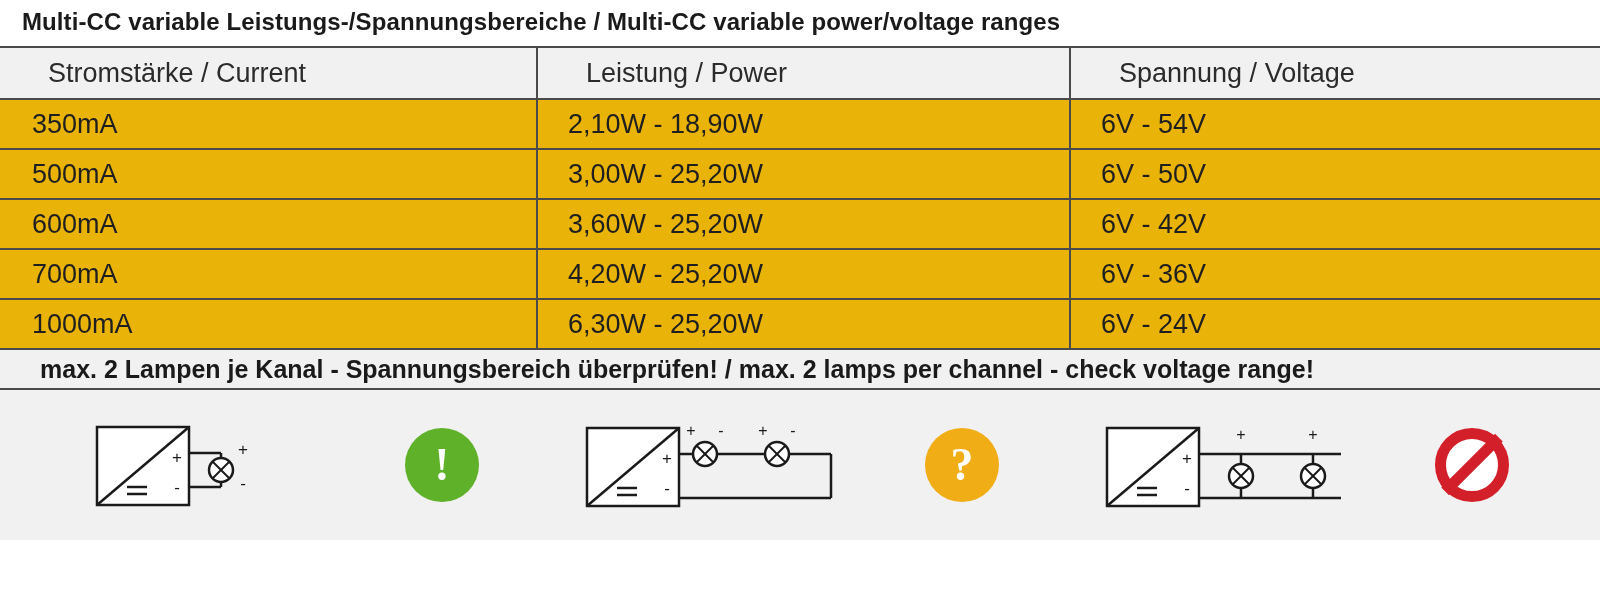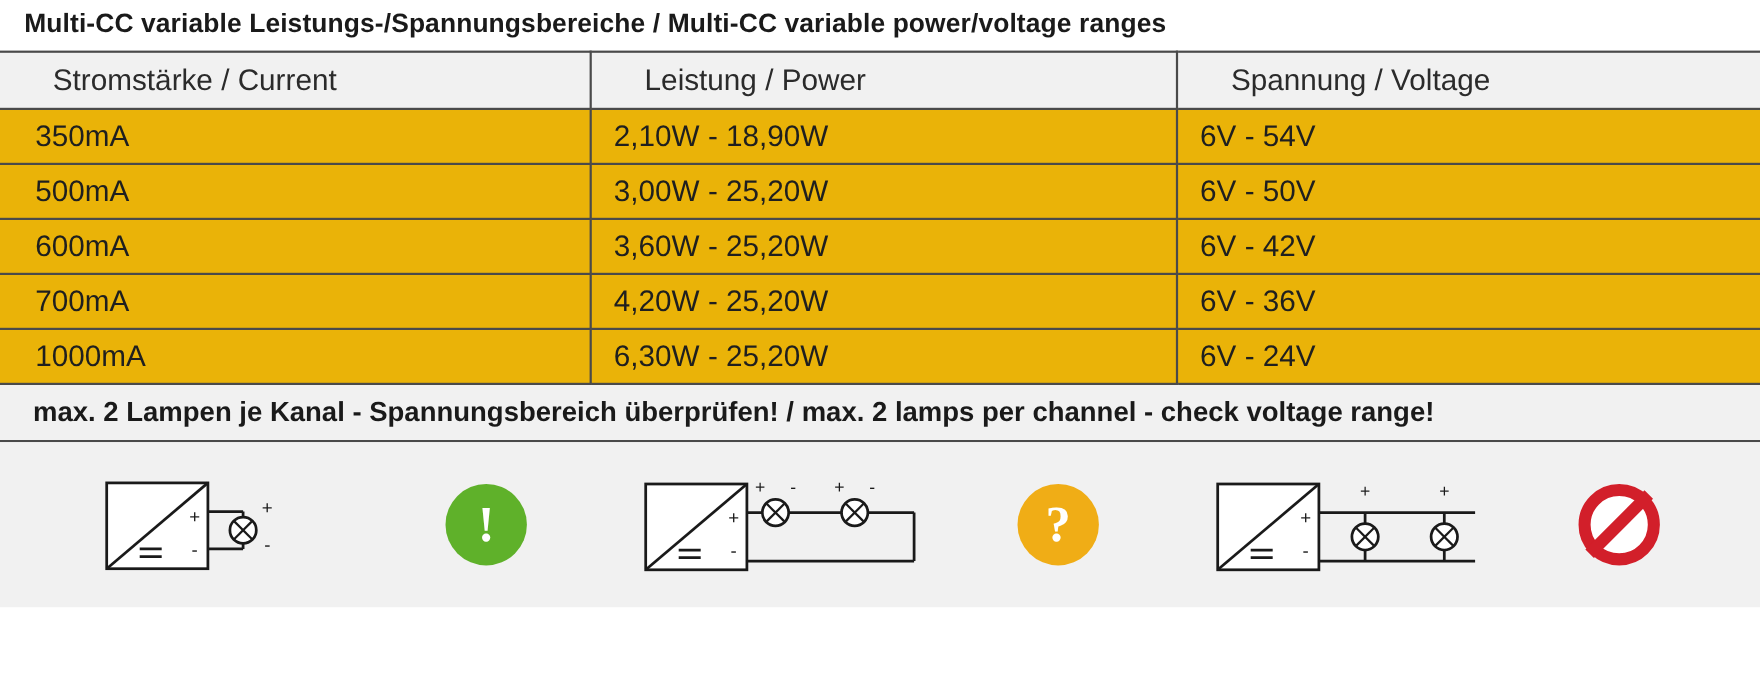--- a/index.html
+++ b/index.html
@@ -50,31 +50,31 @@
     font-size: 27px;
     color: #2b2b2b;
     background: #f1f1f1;
     height: 52px;
     padding-left: 48px;
   }
   table.spec tr.head td:first-child { }
   table.spec td.c1 { width: 537px; }
   table.spec td.c2 { width: 533px; }
   table.spec td.c3 { width: 614px; }
-  table.spec td.cell-val { padding-left: 20px; }
+  table.spec td.cell-val { padding-left: 30px; }
   table.spec td.c1.cell-val { padding-left: 32px; }
 
   .notebar {
     width: 1600px;
-    height: 52px;
+    height: 40px;
     background: #f1f1f1;
     border-bottom: 2px solid #4a4a4a;
     display: flex;
     align-items: center;
-    padding-left: 30px;
+    padding-left: 40px;
     font-size: 25px;
     font-weight: bold;
     color: #1a1a1a;
     white-space: nowrap;
   }
 
   .diagrams {
     width: 1600px;
     height: 150px;
     background: #f1f1f1;

